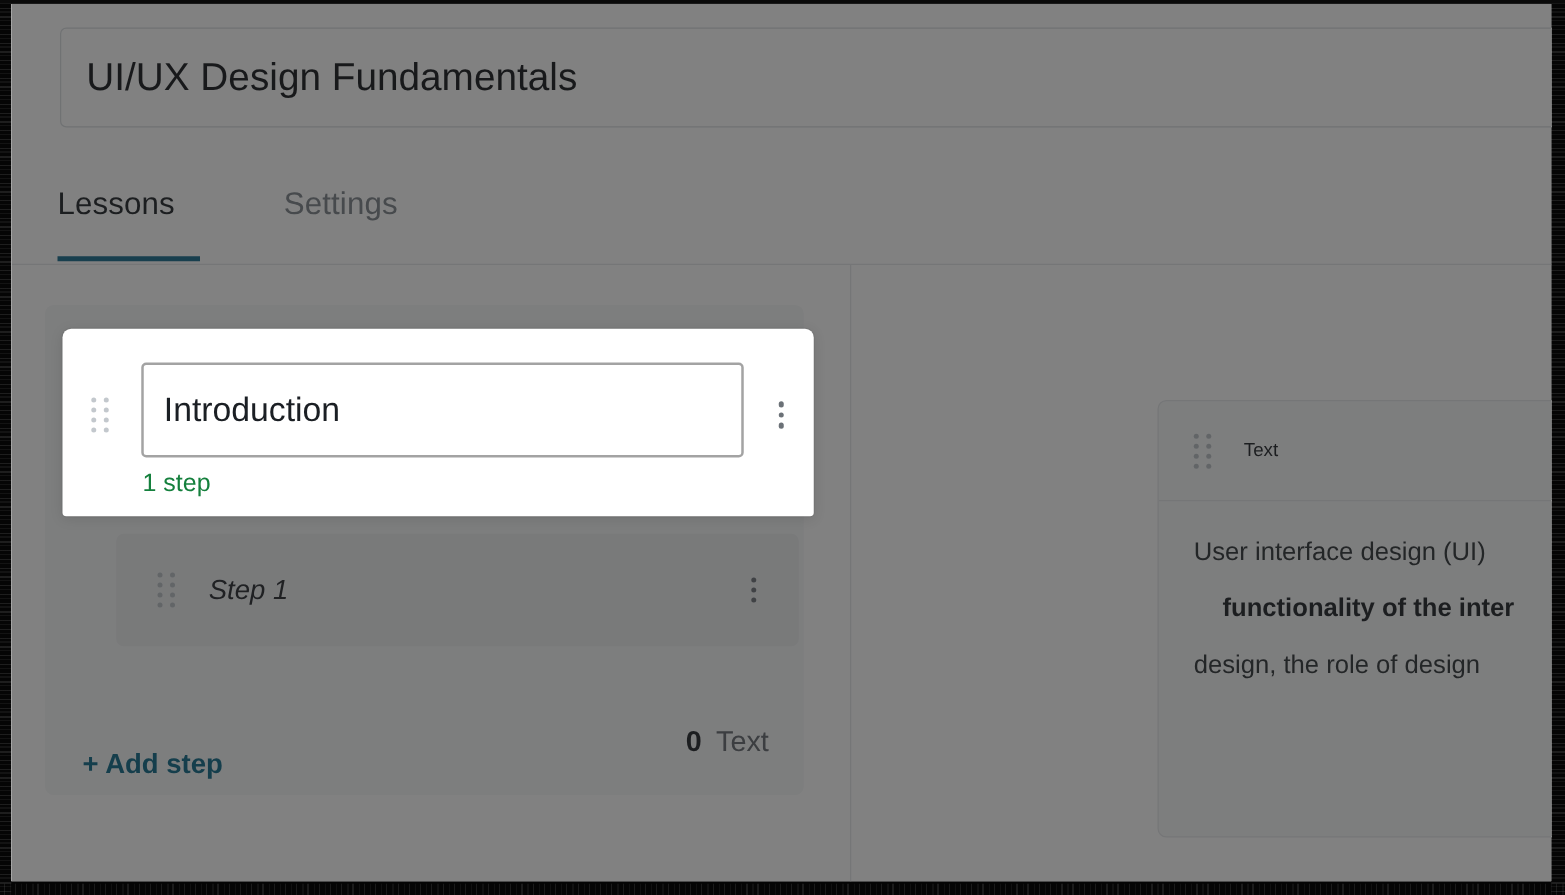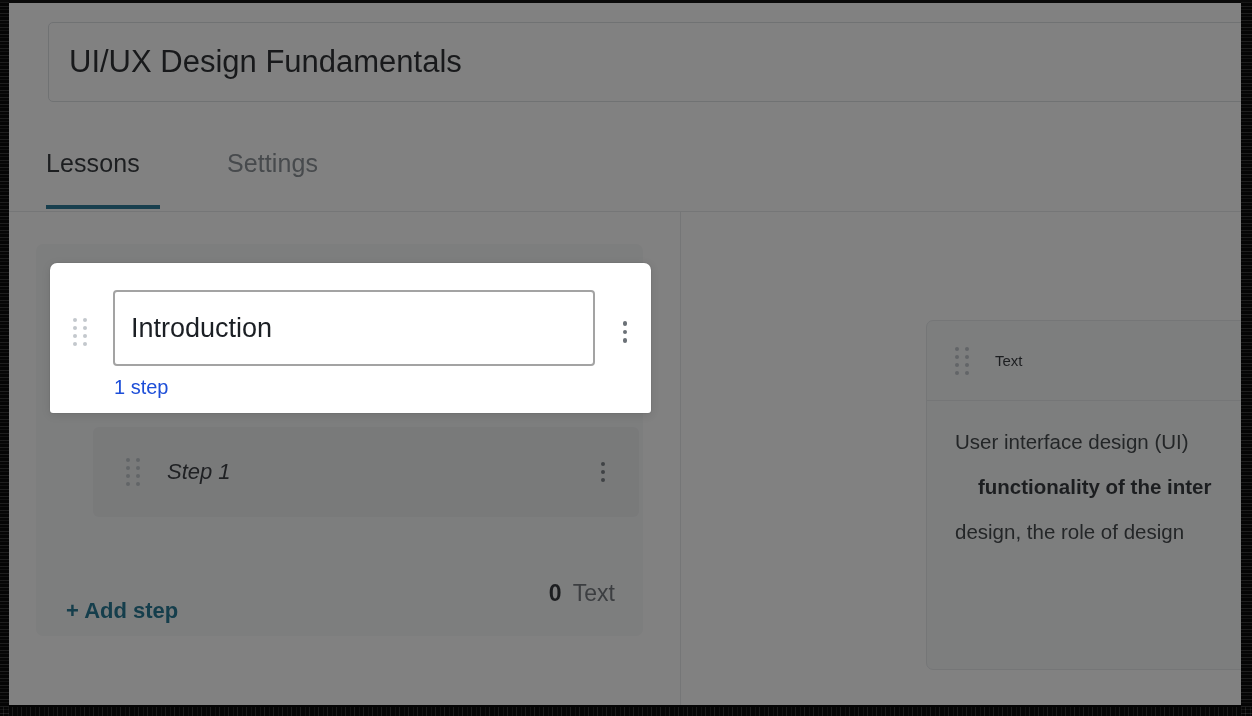--- a/index.html
+++ b/index.html
@@ -268,21 +268,21 @@
   }
   #sp-kebab {
     position: absolute;
     right: 20px; top: 54px;
   }
   #sp-kebab span { background: #6b7177; width: 4.5px; height: 4.5px; }
   #sp-substep {
     position: absolute;
     left: 64px; top: 113px;
     font-size: 20px;
-    color: #1d4ed8;
+    color: #15803d;
   }
 </style>
 </head>
 <body>
 
 <div id="frame">
 
   <div id="viewport">
 
     <div id="page">

